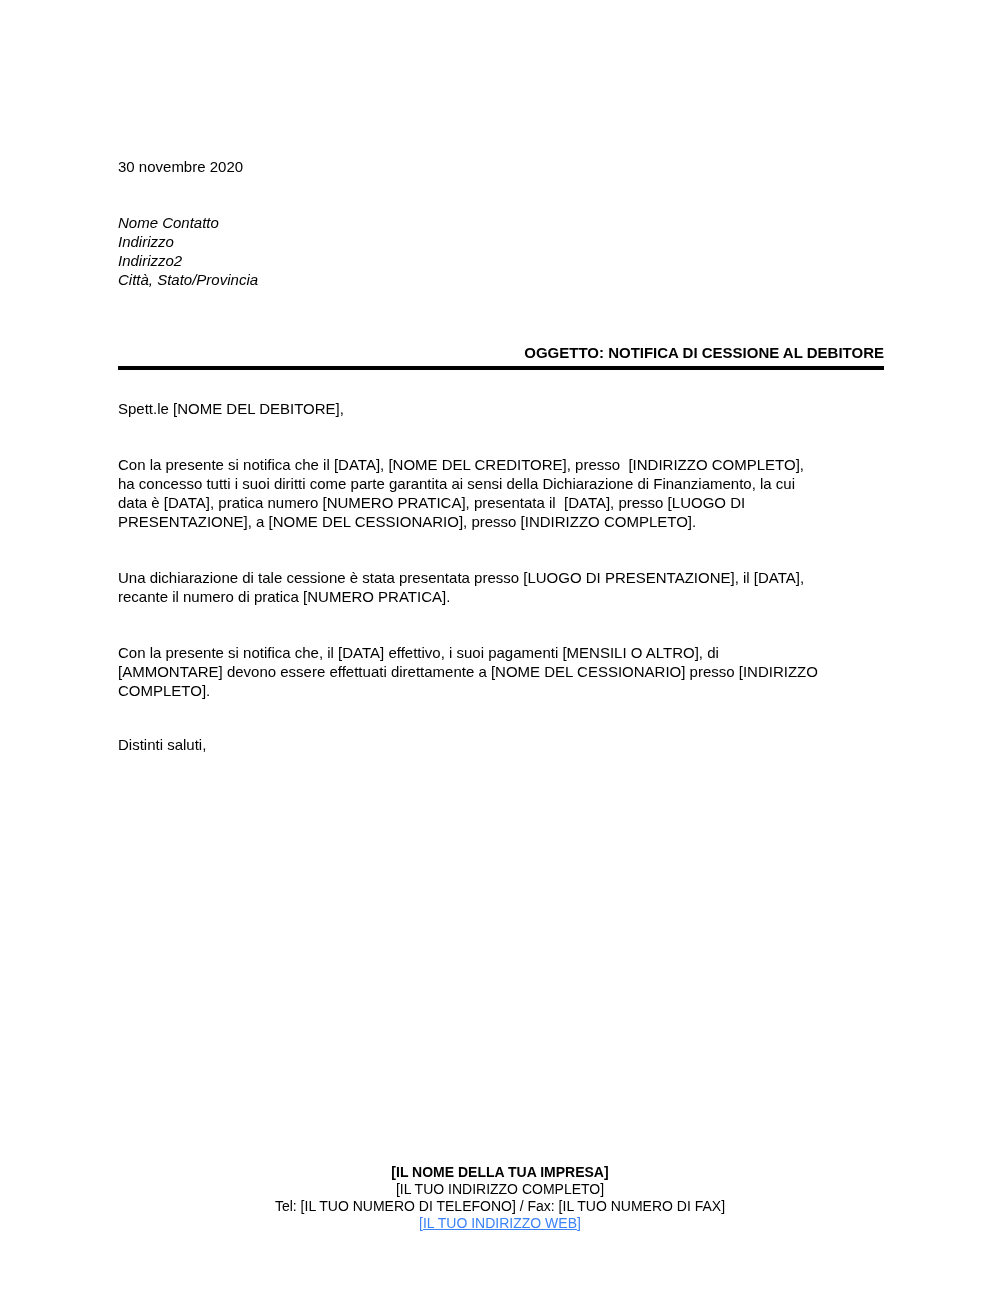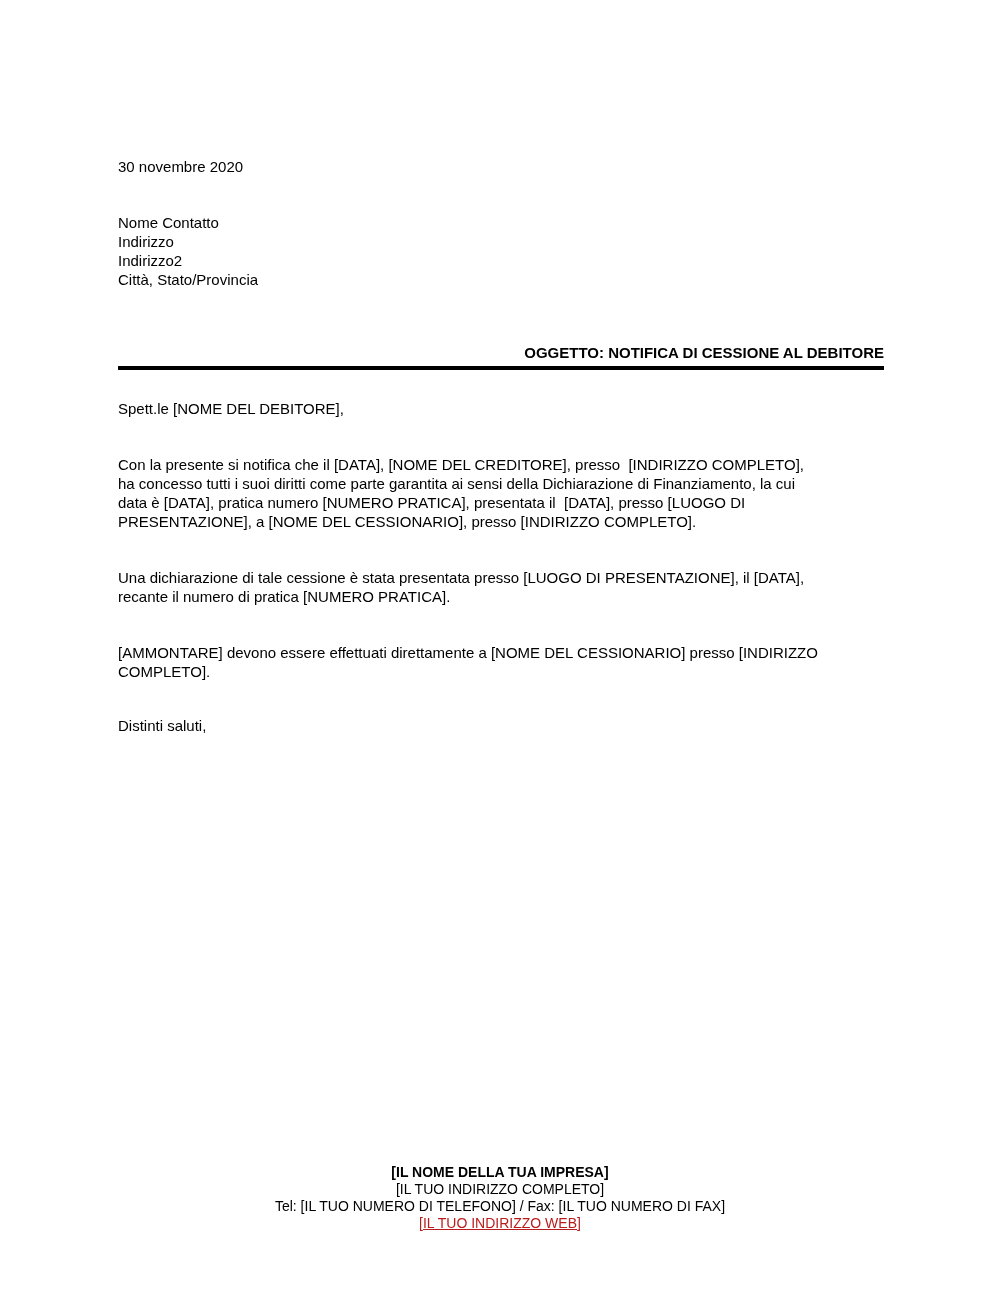--- a/index.html
+++ b/index.html
@@ -13,21 +13,21 @@
   }
   .letter-body {
     position: absolute;
     left: 118px;
     top: 157px;
     width: 766px;
     font-size: 15px;
     line-height: 19px;
   }
   .line { white-space: pre-wrap; }
-  .recipient-block { margin-top: 37px; }
+  .recipient-block { margin-top: 37px; font-style: italic; }
   .subject-block { margin-top: 54px; text-align: right; }
   .subject-heading { font-weight: bold; }
   .subject-rule {
     margin-top: 4px;
     height: 4px;
     background: #000000;
     width: 100%;
   }
   .salutation { margin-top: 29px; }
   .paragraph { margin-top: 37px; }
@@ -37,21 +37,21 @@
     position: absolute;
     left: 0;
     top: 1164px;
     width: 1000px;
     text-align: center;
     font-size: 14px;
     line-height: 17px;
   }
   .footer-company { font-weight: bold; }
   .footer-web a {
-    color: #b91c1c;
+    color: #3b82f6;
   }
 </style>
 </head>
 <body>
 
 <div class="letter-body">
 
   <div class="line">30 novembre 2020</div>
 
   <div class="recipient-block">
@@ -74,20 +74,21 @@
     <div class="line">data è [DATA], pratica numero [NUMERO PRATICA], presentata il  [DATA], presso [LUOGO DI</div>
     <div class="line">PRESENTAZIONE], a [NOME DEL CESSIONARIO], presso [INDIRIZZO COMPLETO].</div>
   </div>
 
   <div class="paragraph">
     <div class="line">Una dichiarazione di tale cessione è stata presentata presso [LUOGO DI PRESENTAZIONE], il [DATA],</div>
     <div class="line">recante il numero di pratica [NUMERO PRATICA].</div>
   </div>
 
   <div class="paragraph">
+    <div class="line">Con la presente si notifica che, il [DATA] effettivo, i suoi pagamenti [MENSILI O ALTRO], di</div>
     <div class="line">[AMMONTARE] devono essere effettuati direttamente a [NOME DEL CESSIONARIO] presso [INDIRIZZO</div>
     <div class="line">COMPLETO].</div>
   </div>
 
   <div class="line closing">Distinti saluti,</div>
 
 
 </div>
 
 <div class="footer">

